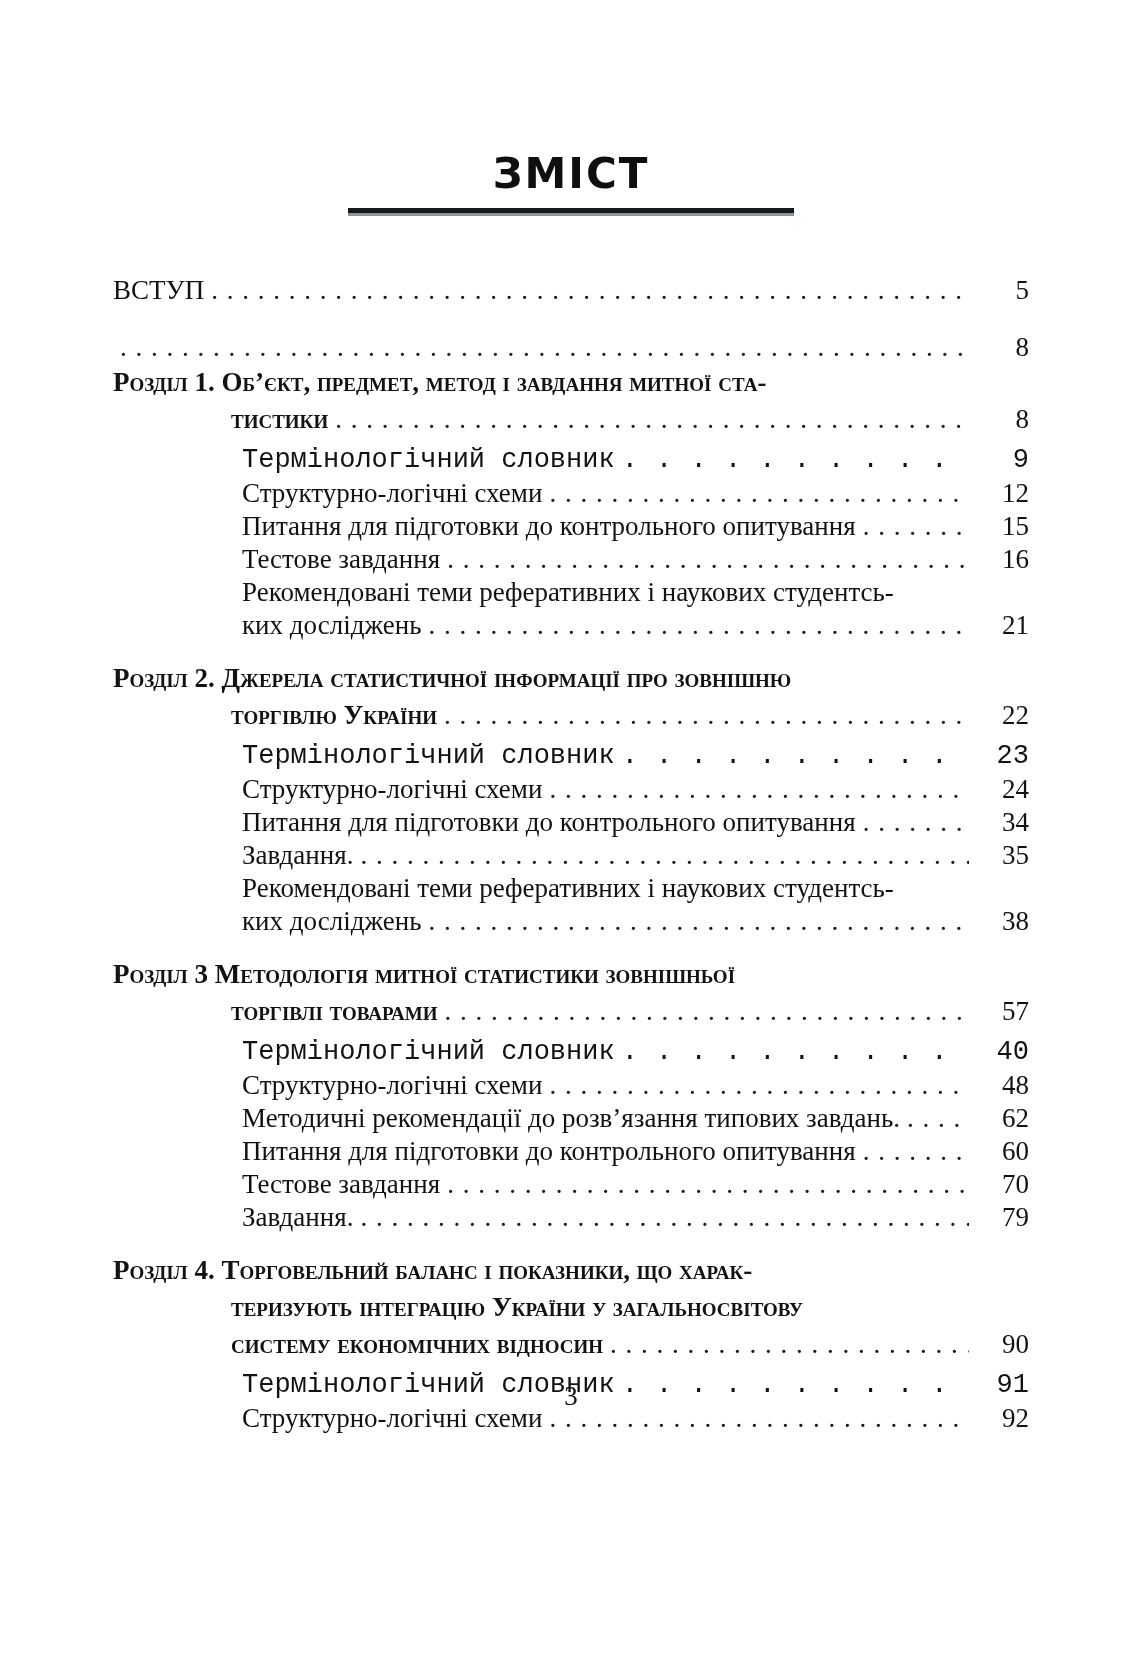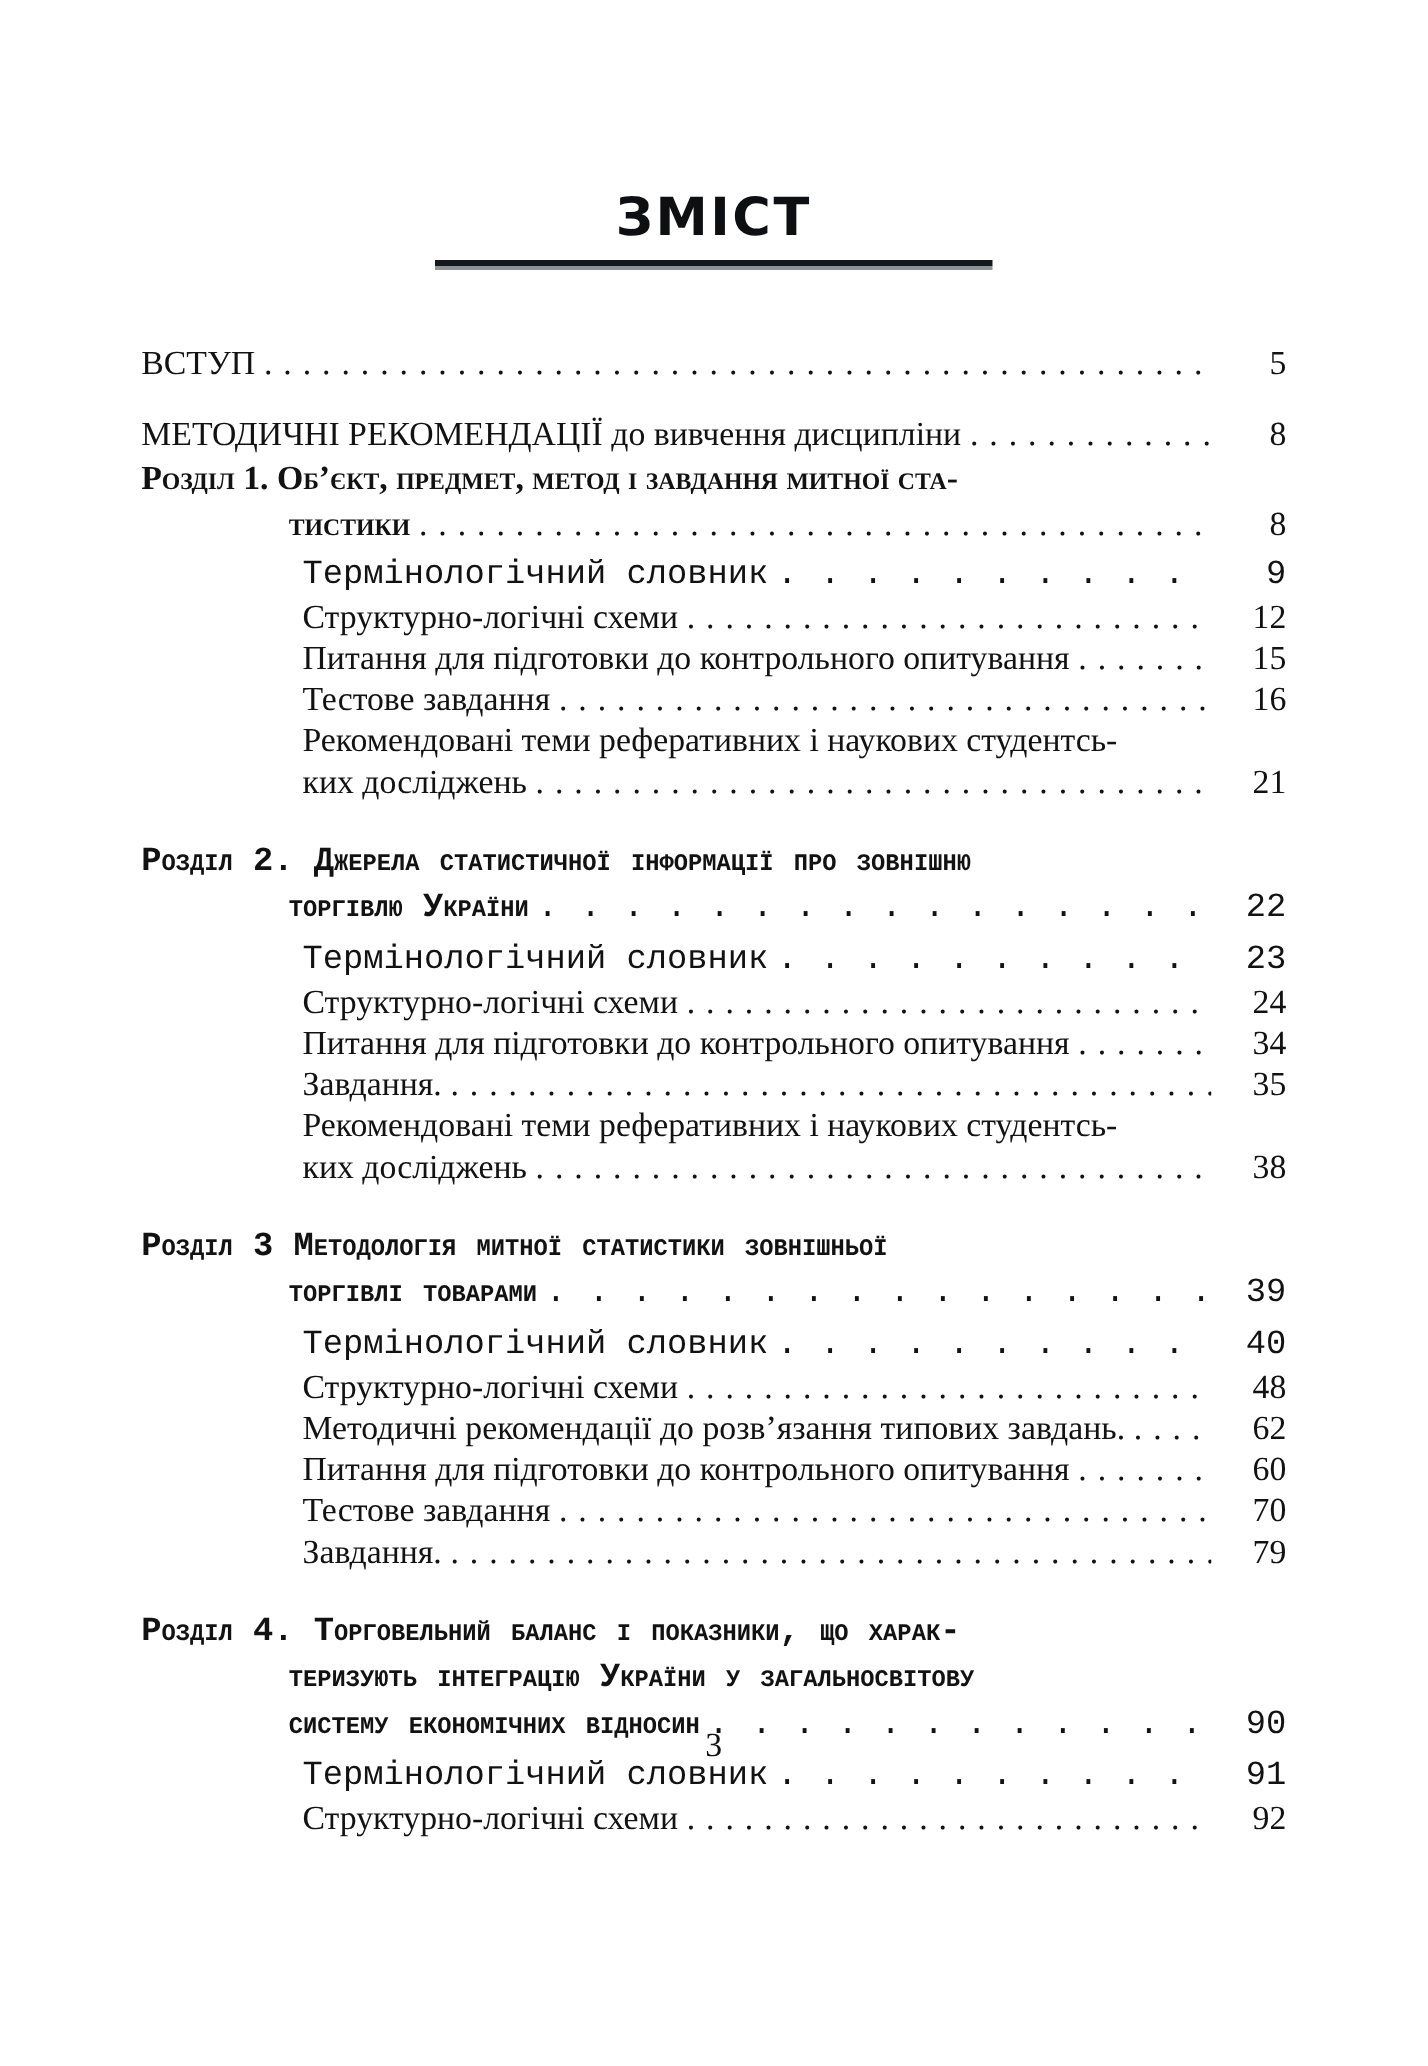--- a/index.html
+++ b/index.html
@@ -35,21 +35,21 @@
     width: 916px;
     font-size: 27px;
   }
   .entry .line { line-height: 33px; }
   .entry.chapter { font-weight: bold; font-variant: small-caps; }
   .entry.chapter .line { line-height: 37px; }
   .entry.item { margin-left: 129px; }
   .entry.chapter .line.indent { margin-left: 118px; }
   .toc > .plain + .plain   { margin-top: 24px; }
   .toc > .plain + .chapter { }
-  .toc > .item + .chapter  { margin-top: 30px; font-family: Liberation Mono, monospace; }
+  .toc > .item + .chapter  { margin-top: 18px; }
   .toc > .chapter + .item  { margin-top: 6px; font-family: Liberation Mono, monospace; }
   .line.leader { display: flex; align-items: flex-end; }
   .txt { white-space: nowrap; }
   .dots {
     flex: 1;
     overflow: hidden;
     white-space: nowrap;
     letter-spacing: 1px;
     margin-left: 7px;
     font-weight: normal;
@@ -79,21 +79,20 @@
   <div class="toc">
       <div class="entry plain">
         <div class="line leader">
           <span class="txt">ВСТУП</span>
           <span class="dots">. . . . . . . . . . . . . . . . . . . . . . . . . . . . . . . . . . . . . . . . . . . . . . . . . . . . . . . . . . . . . . . . . . . . . . </span>
           <span class="pg">5</span>
         </div>
       </div>
       <div class="entry plain">
         <div class="line leader">
-          <span class="txt">МЕТОДИЧНІ РЕКОМЕНДАЦІЇ  до вивчення дисципліни</span>
           <span class="dots">. . . . . . . . . . . . . . . . . . . . . . . . . . . . . . . . . . . . . . . . . . . . . . . . . . . . . . . . . . . . . . . . . . . . . . </span>
           <span class="pg">8</span>
         </div>
       </div>
       <div class="entry chapter">
         <div class="line">Розділ 1. Об’єкт, предмет, метод і завдання  митної ста-</div>
         <div class="line indent leader">
           <span class="txt">тистики</span>
           <span class="dots">. . . . . . . . . . . . . . . . . . . . . . . . . . . . . . . . . . . . . . . . . . . . . . . . . . . . . . . . . . . . . . . . . . . . . . </span>
           <span class="pg">8</span>
@@ -177,21 +176,21 @@
           <span class="txt">ких досліджень</span>
           <span class="dots">. . . . . . . . . . . . . . . . . . . . . . . . . . . . . . . . . . . . . . . . . . . . . . . . . . . . . . . . . . . . . . . . . . . . . . </span>
           <span class="pg">38</span>
         </div>
       </div>
       <div class="entry chapter">
         <div class="line">Розділ 3  Методологія митної статистики  зовнішньої</div>
         <div class="line indent leader">
           <span class="txt">торгівлі товарами</span>
           <span class="dots">. . . . . . . . . . . . . . . . . . . . . . . . . . . . . . . . . . . . . . . . . . . . . . . . . . . . . . . . . . . . . . . . . . . . . . </span>
-          <span class="pg">39</span>
+          <span class="pg">57</span>
         </div>
       </div>
       <div class="entry item">
         <div class="line leader">
           <span class="txt">Термінологічний словник</span>
           <span class="dots">. . . . . . . . . . . . . . . . . . . . . . . . . . . . . . . . . . . . . . . . . . . . . . . . . . . . . . . . . . . . . . . . . . . . . . </span>
           <span class="pg">40</span>
         </div>
       </div>
       <div class="entry item">

